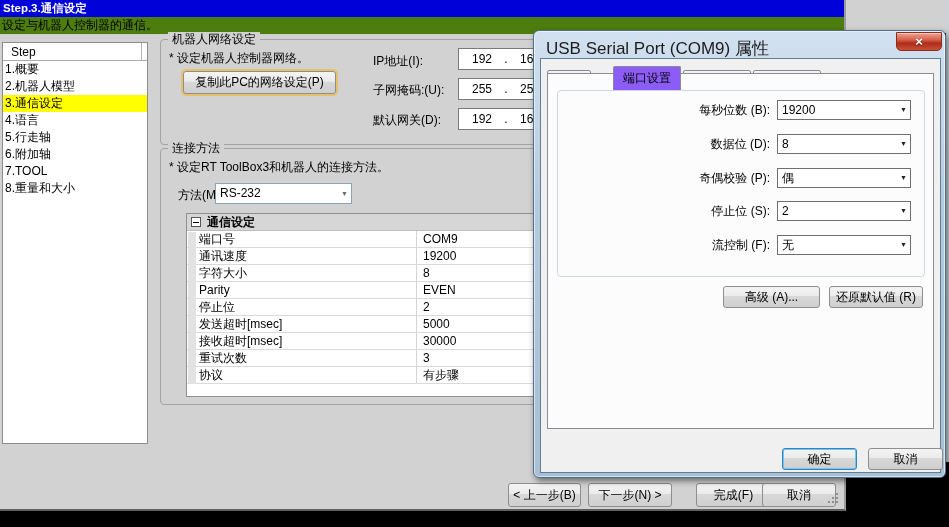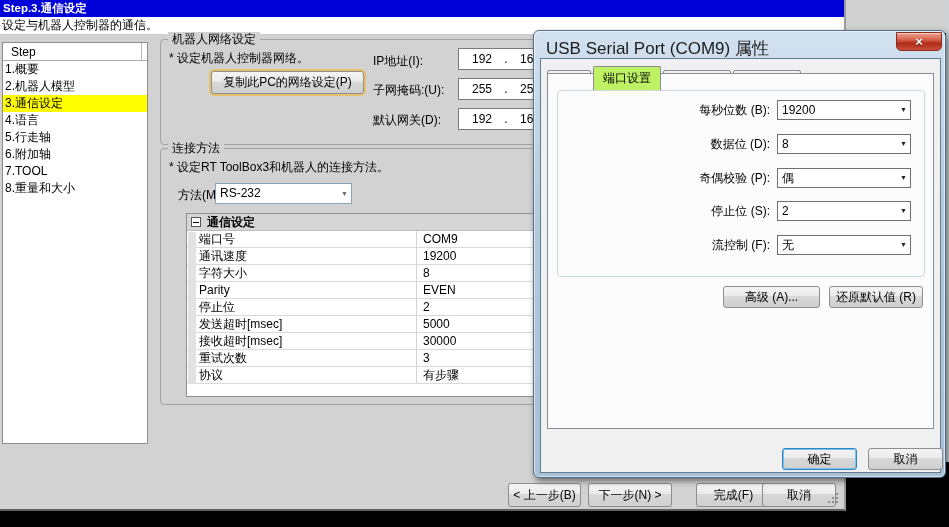--- a/index.html
+++ b/index.html
@@ -23,21 +23,21 @@
     border-bottom: 2px solid #606060;
   }
   .w-titlebar {
     left: 0; top: 0; width: 100%; height: 17px;
     background: #0000d8; color: #fff;
     font-weight: bold; font-size: 11.5px; line-height: 17px;
     padding-left: 3px;
   }
   .w-subtitle {
     left: 0; top: 17px; width: 100%; height: 18px;
-    background: #ffffff; border-bottom: 1px solid #cecece;
+    background: #4d7c0f; border-bottom: 1px solid #cecece;
     line-height: 17px; padding-left: 2px;
   }
 
   
   .sidebar {
     left: 2px; top: 42px; width: 146px; height: 402px;
     background: #fff; border: 1px solid #8c8c8c;
   }
   .sb-header {
     height: 18px; line-height: 18px; padding-left: 8px;
@@ -58,21 +58,21 @@
   }
 
   
   .btn {
     background: linear-gradient(#f4f4f4, #ebebeb 45%, #d8d8d8 46%, #cfcfcf);
     border: 1px solid #8e8e8e; border-radius: 3px;
     text-align: center; font-size: 12px; color: #000;
     display: flex; align-items: center; justify-content: center;
     cursor: default;
   }
-  .btn.focus-gold { box-shadow: 0 0 0 2px rgba(233,190,92,.85); margin-left: 28px; }
+  .btn.focus-gold { box-shadow: 0 0 0 2px rgba(233,190,92,.85); }
   .btn.focus-blue { border-color: #2c86c4; box-shadow: inset 0 0 0 1px #7cc1e8; }
 
   
   .tfield {
     background: #fff; border: 1px solid #7a7a7a;
     line-height: 20px; padding-left: 13px; word-spacing: 9px;
   }
   .combo {
     background: #fff; border: 1px solid #6f6f6f;
     position: absolute; line-height: 18px;
@@ -122,22 +122,22 @@
     background: #f0f0f0; border: 1px solid #607d96;
   }
   .tabs { position: absolute; left: 6px; top: 7px; display: flex; align-items: flex-end; height: 24px; }
   .tab {
     height: 20px; line-height: 19px; padding: 0 9px;
     background: linear-gradient(#f3f3f3, #dfdfdf);
     border: 1px solid #898c95; border-radius: 2px 2px 0 0;
     margin-right: 2px; position: relative;
   }
   .tab.active {
-    height: 24px; line-height: 22px; background: #bef264;
-    border-bottom: none; z-index: 3;
+    height: 24px; line-height: 22px; background: #8b5cf6;
+    border-bottom: none; z-index: 3; margin-left: 20px;
   }
   .tabpage {
     position: absolute; left: 6px; top: 14px; width: 387px; height: 356px;
     background: #fcfcfc; border: 1px solid #8a8d95; z-index: 2;
   }
   .ring {
     position: absolute; left: 9px; top: 16px; width: 368px; height: 187px;
     border: 1px solid #ccd9e1; border-radius: 4px;
   }
   .frow-label { position: absolute; width: 212px; text-align: right; line-height: 20px; left: 10px; }

